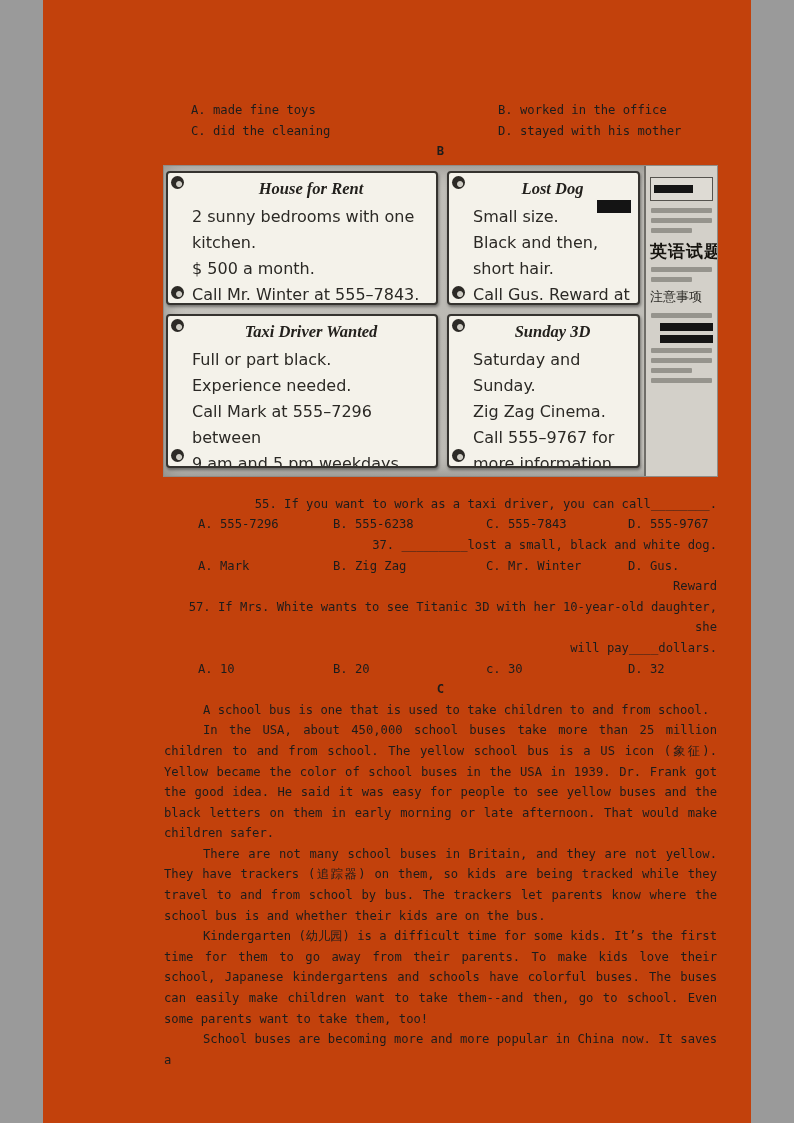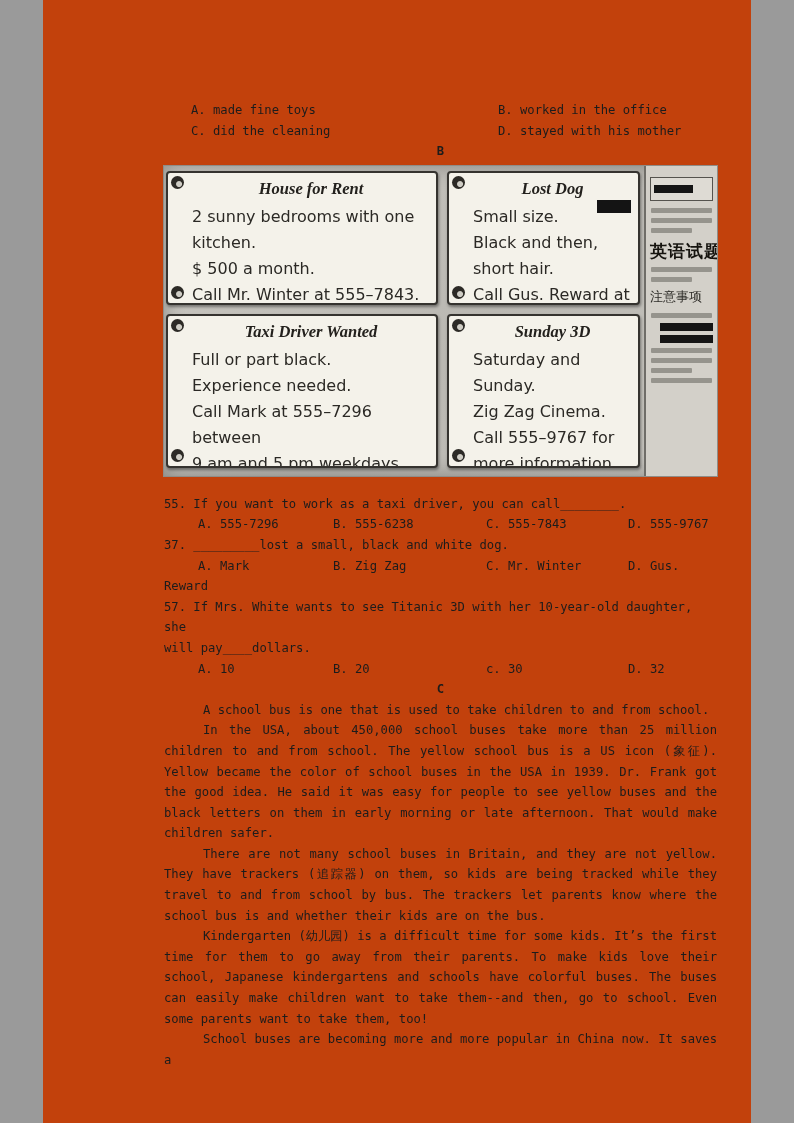--- a/index.html
+++ b/index.html
@@ -140,21 +140,21 @@
     white-space: nowrap;
     margin: 4px 0 2px;
   }
   .blackline {
     height: 8px;
     background: #151515;
     margin: 4px 0 4px 10px;
   }
   
   #questions { margin-top: 18px; }
-  .q-stem { white-space: pre-wrap; }
+  .q-stem { white-space: pre-wrap; text-align: right; }
   .q-options {
     display: grid;
     grid-template-columns: 135px 153px 142px auto;
     padding-left: 34px;
   }
   .para {
     margin: 0;
     text-indent: 39px;
     text-align: justify;
   }

